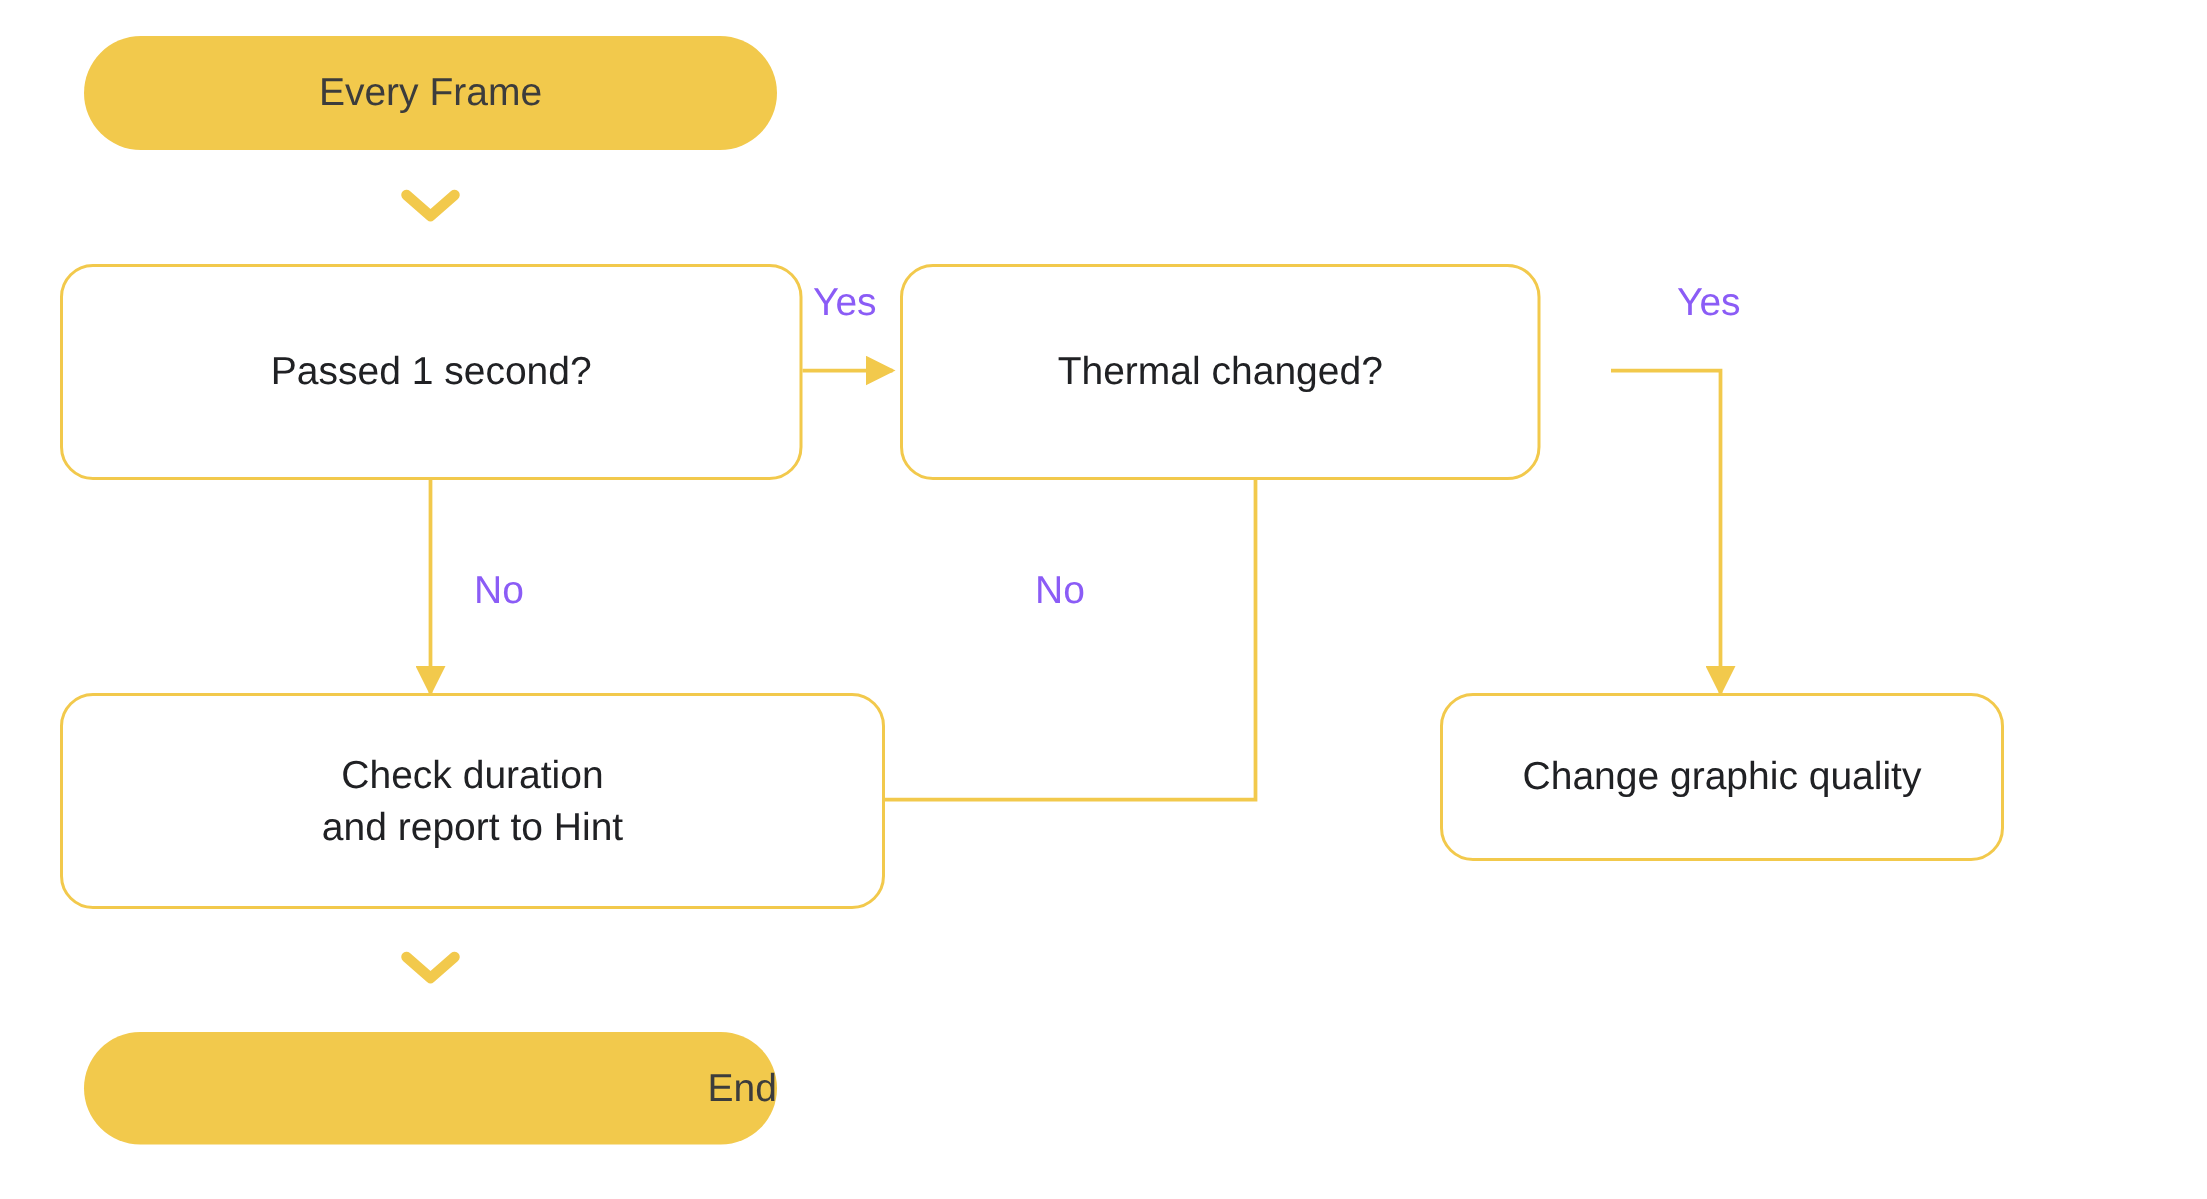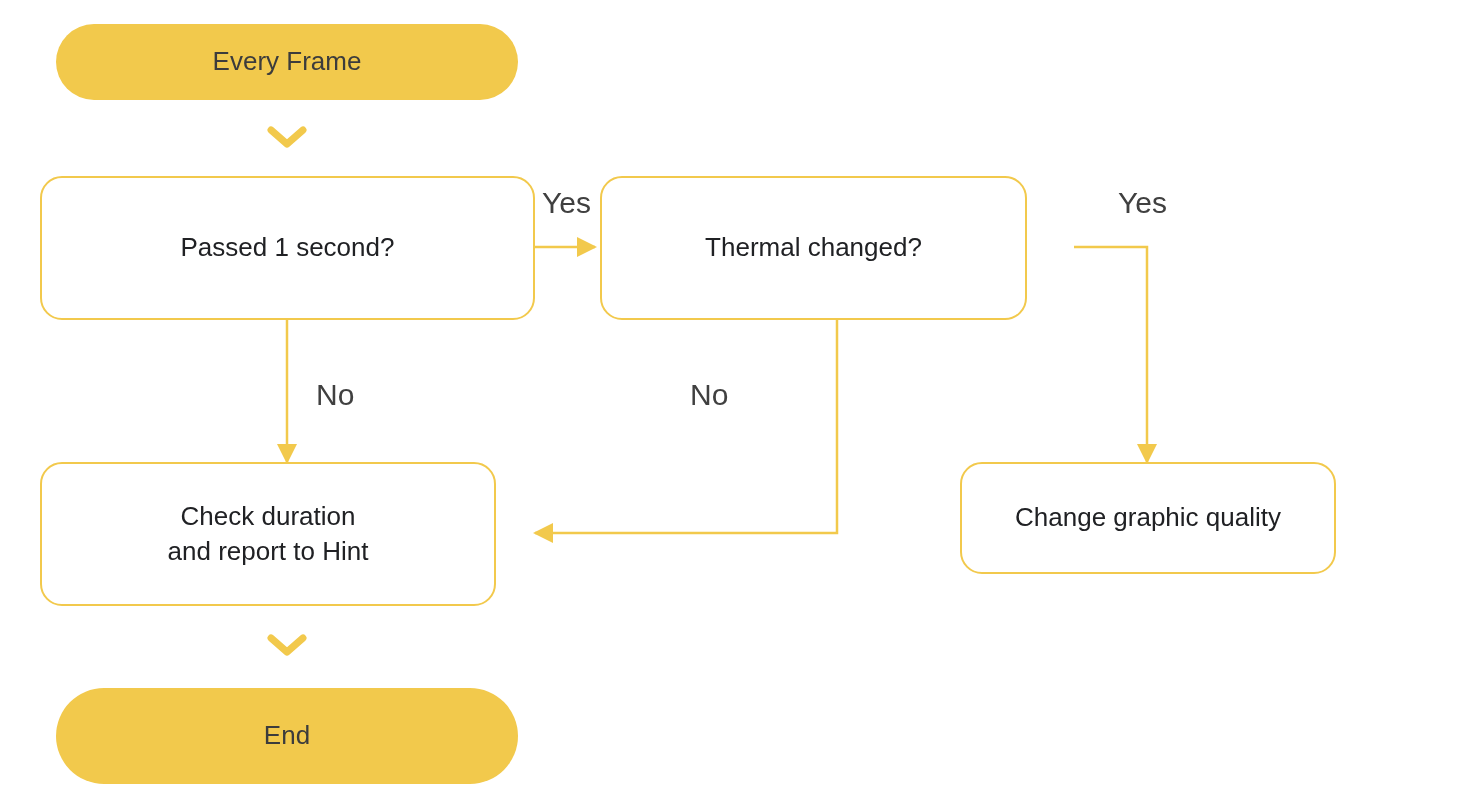--- a/index.html
+++ b/index.html
@@ -32,22 +32,22 @@
     font-weight: 400;
     color: #3c3c3c;
   }
   .box {
     background: #ffffff;
     border: 2px solid #f2c94c;
     border-radius: 22px;
   }
   .edge-label {
     position: absolute;
-    font-size: 30px;
-    color: #404040;
+    font-size: 26px;
+    color: #8b5cf6;
     text-align: center;
   }
   svg.connectors {
     position: absolute;
     left: 0; top: 0;
     width: 1471px; height: 799px;
     pointer-events: none;
   }
 </style>
 </head>
@@ -88,30 +88,30 @@
   <div class="node box" style="left:600px; top:176px; width:427px; height:144px;">
     <span>Thermal changed?</span>
   </div>
 
   <div class="edge-label" style="left:1118px; top:186px;">Yes</div>
 
   <div class="edge-label" style="left:316px; top:378px;">No</div>
 
   <div class="edge-label" style="left:690px; top:378px;">No</div>
 
-  <div class="node box" style="left:40px; top:462px; width:456px; height:144px; white-space:pre-line;">
+  <div class="node box" style="left:40px; top:462px; width:550px; height:144px; white-space:pre-line;">
     <span>Check duration
 and report to Hint</span>
   </div>
 
   <div class="node box" style="left:960px; top:462px; width:376px; height:112px;">
     <span>Change graphic quality</span>
   </div>
 
   <svg style="position:absolute; left:267px; top:632px; width:40px; height:28px;">
     <polyline points="4,6 20,20 36,6" fill="none" stroke="#f2c94c" stroke-width="7" stroke-linecap="round" stroke-linejoin="round"></polyline>
   </svg>
 
-  <div class="node pill" style="left:56px; top:688px; width:462px; height:96px;">
+  <div class="node pill" style="left:56px; top:688px; width:462px; height:75px;justify-content:flex-end;">
     <span>End</span>
   </div>
 
 </div>
 
 </body></html>

